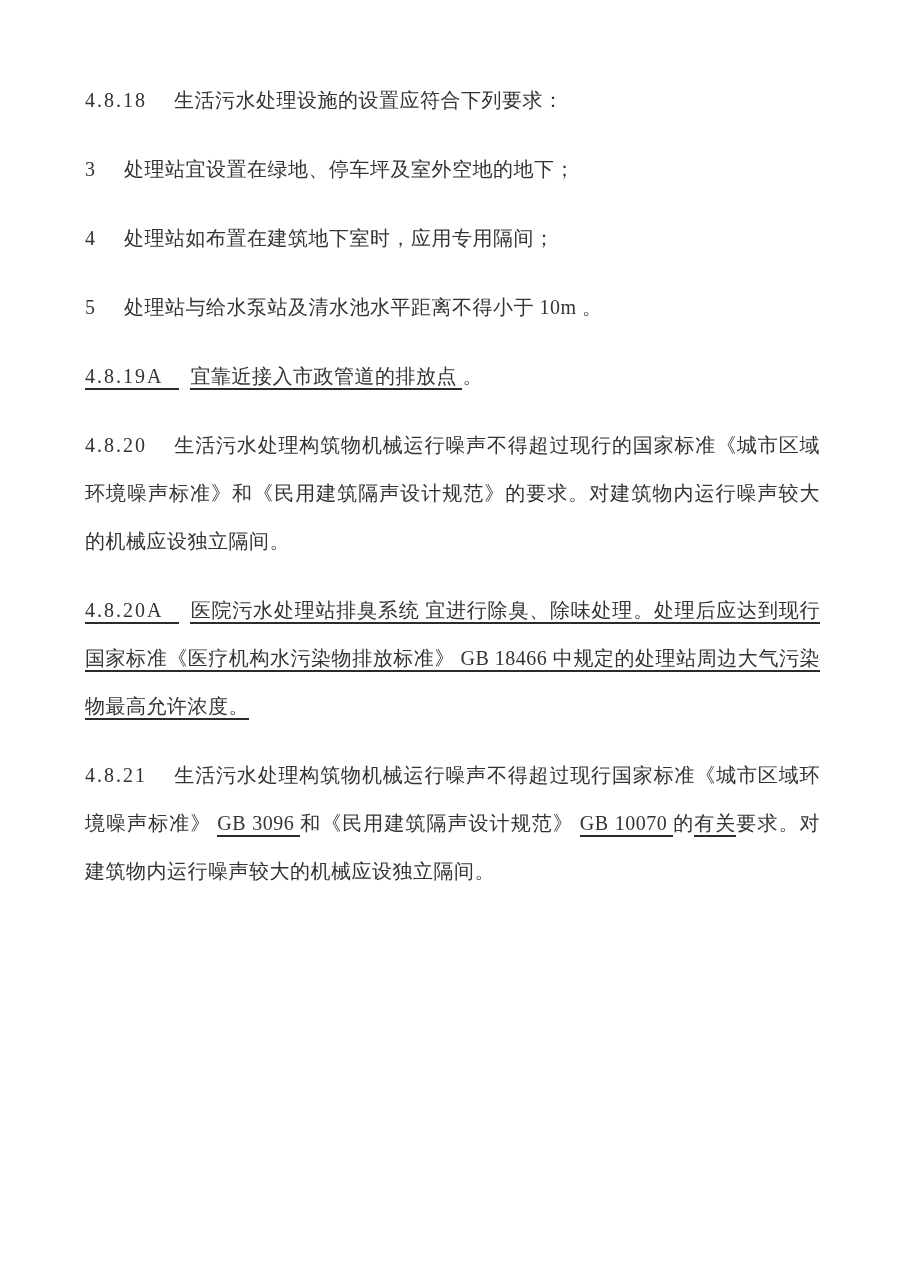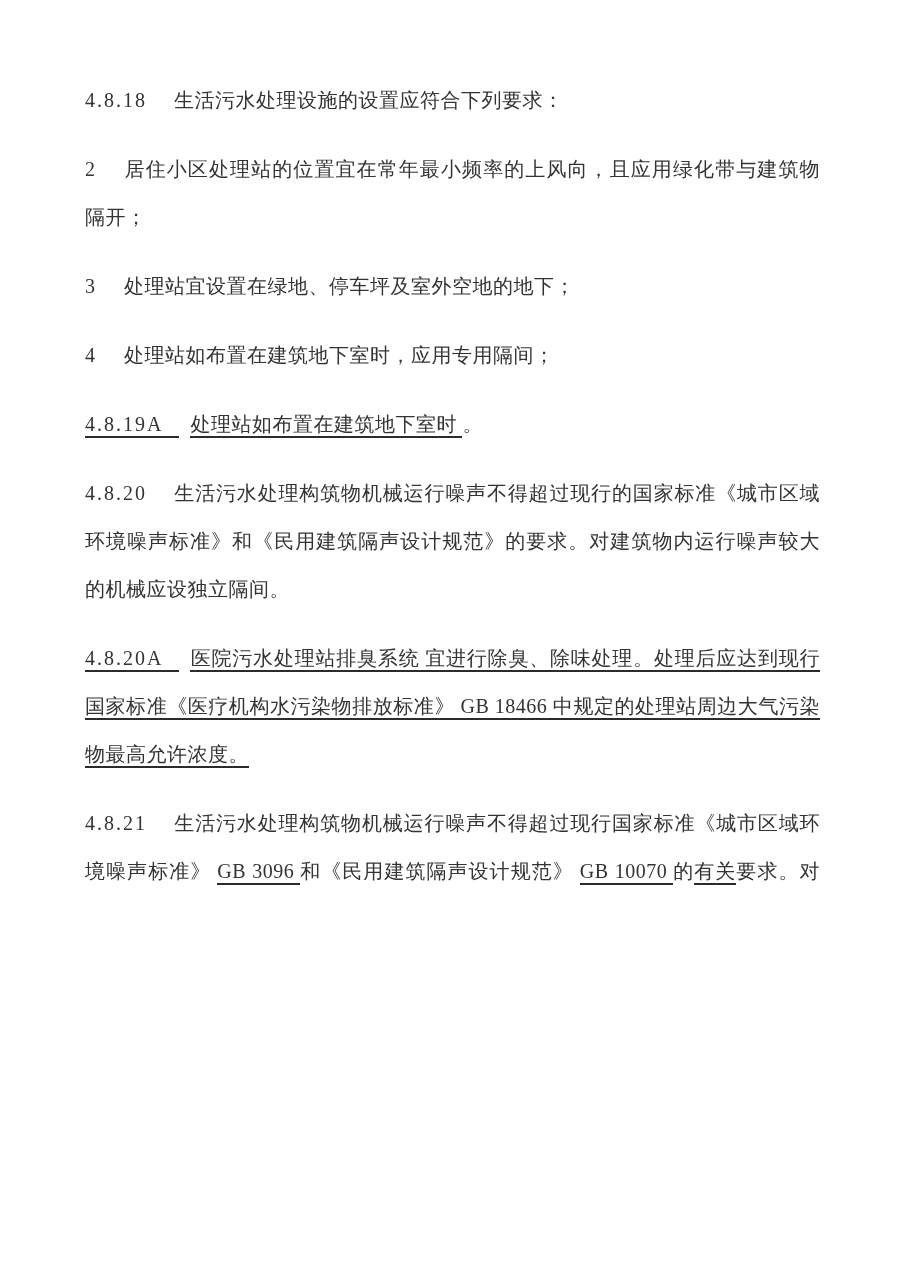--- a/index.html
+++ b/index.html
@@ -38,21 +38,21 @@
     padding-bottom: 1px;
     margin-top: 22px;
   }
 </style>
 </head>
 <body>
 
 <div class="page">
   <div id="doc-body">
       <p class="para"><span class="num">4.8.18</span><span class="seg">生活污水处理设施的设置应符合下列要求：</span></p>
-      <p class="para"><span class="num">2</span><span class="seg">居住小区处理站的位置宜在常年最小频率的上风向，且应用绿化带与建筑物隔开；</span></p>
       <p class="para"><span class="num">3</span><span class="seg">处理站宜设置在绿地、停车坪及室外空地的地下；</span></p>
       <p class="para"><span class="num">4</span><span class="seg">处理站如布置在建筑地下室时，应用专用隔间；</span></p>
-      <p class="para"><span class="num u">4.8.19A</span><span class="seg u">处理站如布置在建筑地下室时 </span><span class="seg">。</span></p>
+      <p class="para"><span class="num">5</span><span class="seg">处理站与给水泵站及清水池水平距离不得小于 10m 。</span></p>
+      <p class="para"><span class="num u">4.8.19A</span><span class="seg u">宜靠近接入市政管道的排放点 </span><span class="seg">。</span></p>
       <p class="para"><span class="num">4.8.20</span><span class="seg">生活污水处理构筑物机械运行噪声不得超过现行的国家标准《城市区域环境噪声标准》和《民用建筑隔声设计规范》的要求。对建筑物内运行噪声较大的机械应设独立隔间。</span></p>
       <p class="para"><span class="num u">4.8.20A</span><span class="seg u">医院污水处理站排臭系统 宜进行除臭、除味处理。处理后应达到现行国家标准《医疗机构水污染物排放标准》 GB 18466 中规定的处理站周边大气污染物最高允许浓度。</span></p>
       <p class="para"><span class="num">4.8.21</span><span class="seg">生活污水处理构筑物机械运行噪声不得超过现行国家标准《城市区域环境噪声标准》 </span><span class="seg u">GB 3096 </span><span class="seg">和《民用建筑隔声设计规范》 </span><span class="seg u">GB 10070 </span><span class="seg">的</span><span class="seg u">有关</span><span class="seg">要求。对建筑物内运行噪声较大的机械应设独立隔间。</span></p>
     </div>
 </div>
 
 </body></html>

